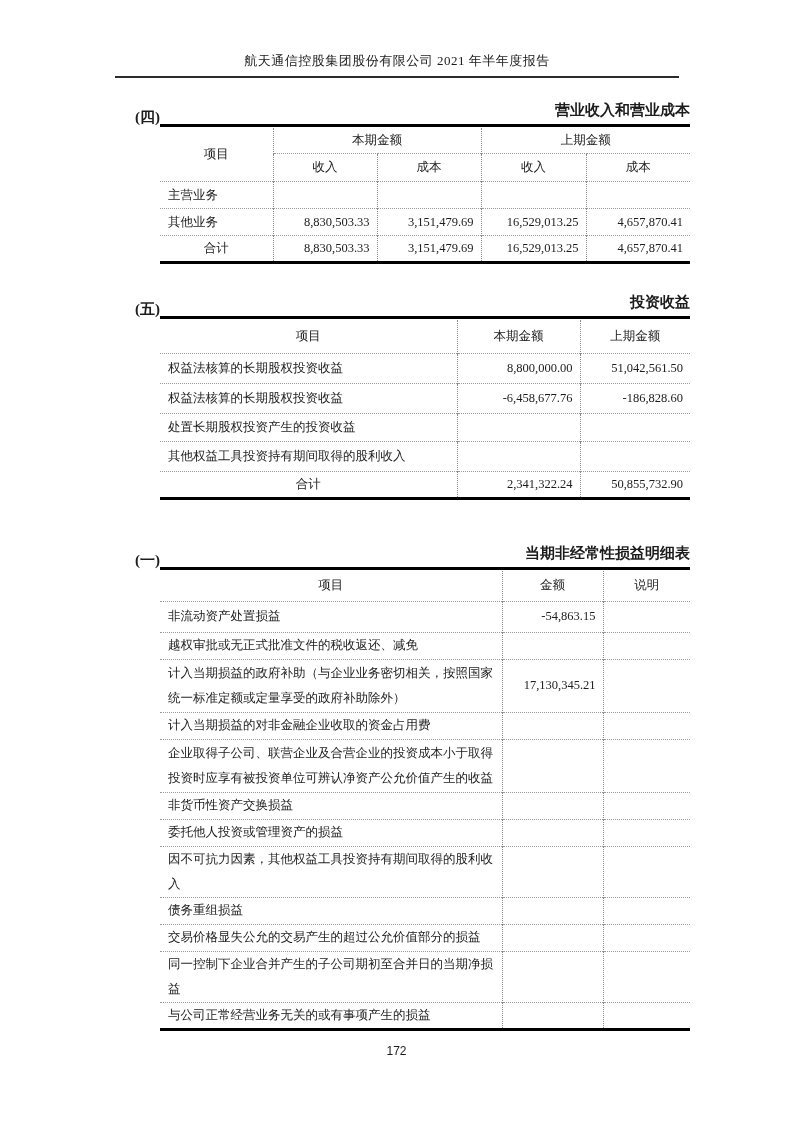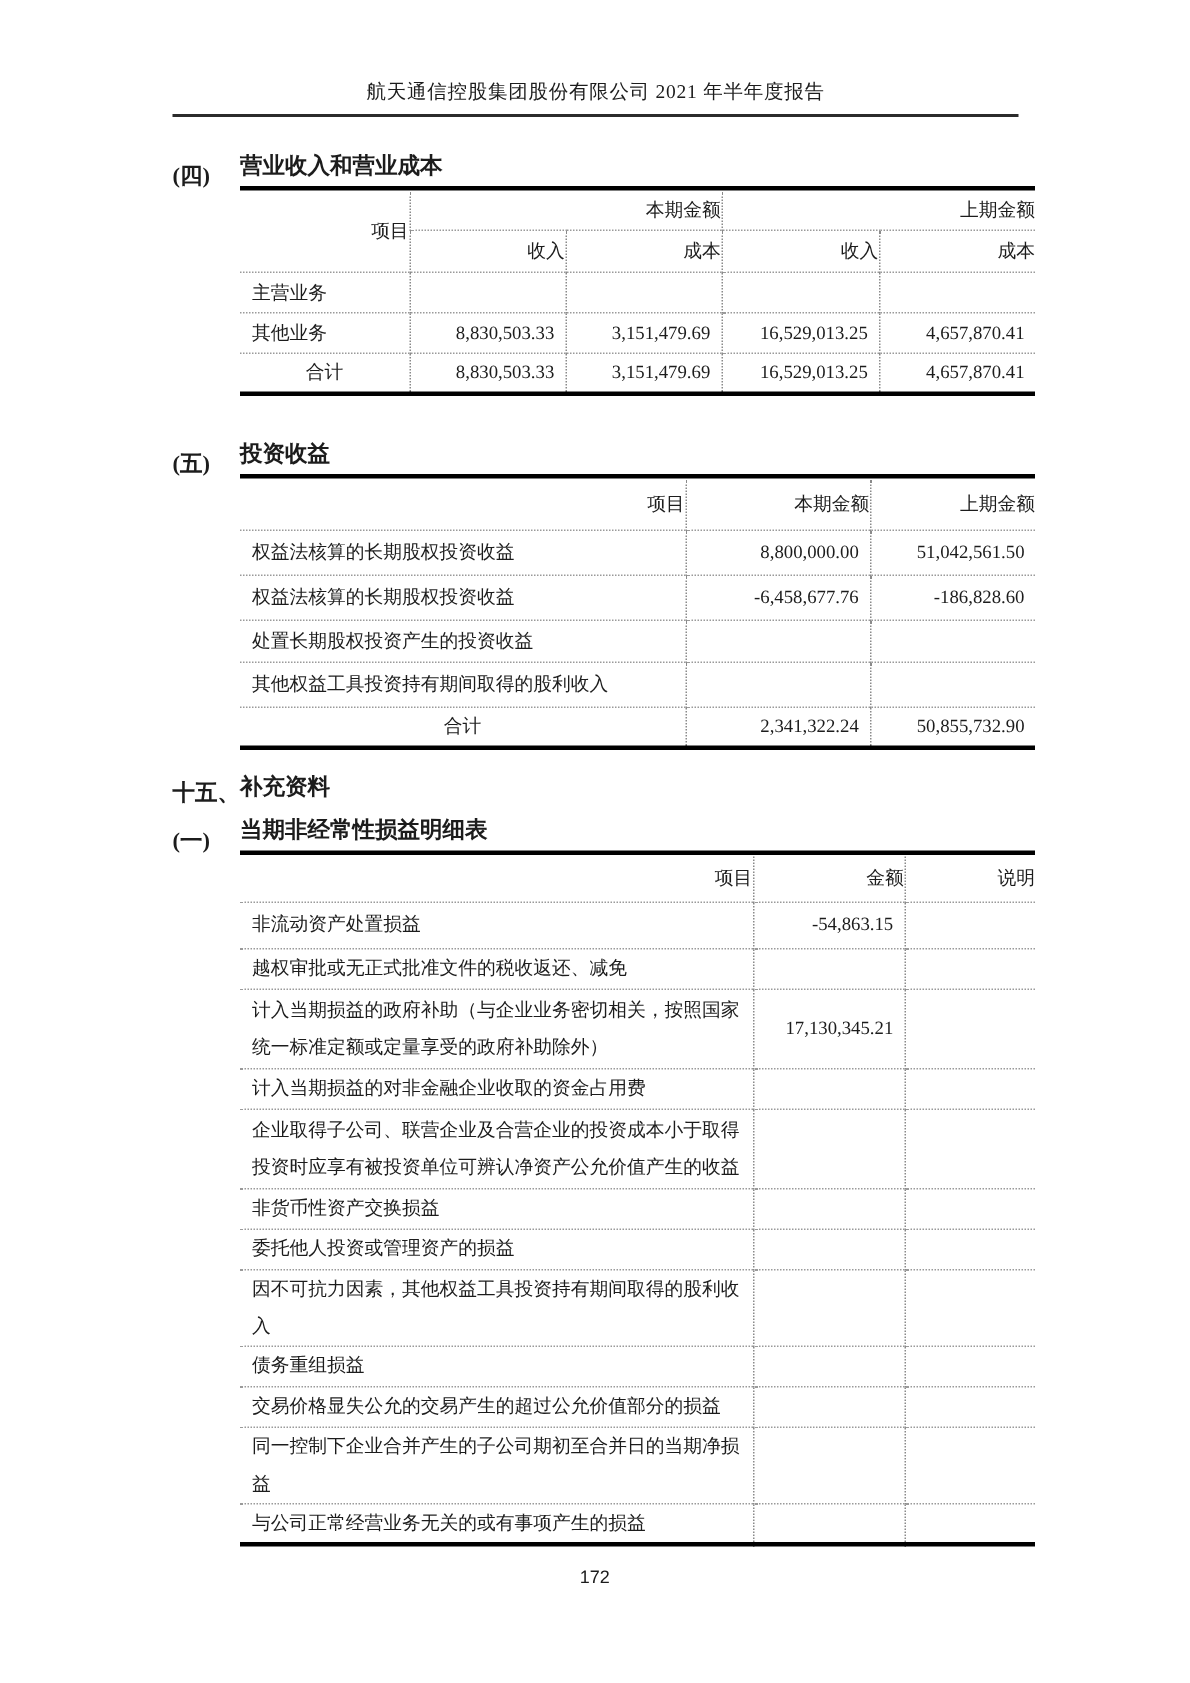--- a/index.html
+++ b/index.html
@@ -9,21 +9,21 @@
     color:#1c1c1c; font-family:"Liberation Serif","DejaVu Serif",serif;
     font-size:12.5px; overflow:hidden;
   }
   
   .doc-header {
     position:absolute; top:52px; left:115px; width:564px;
     text-align:center; font-size:13px; letter-spacing:0.5px;
     border-bottom:2px solid #2b2b2b; padding-bottom:6px;
   }
   
-  .sec { position:absolute; left:115px; width:575px; white-space:nowrap; }
+  .sec { position:absolute; left:115px; width:575px; white-space:nowrap;text-align:right; }
   .sec .num {
     display:inline-block; width:45px; font-weight:bold; font-size:15px;
     vertical-align:bottom;
   }
   .sec .title {
     display:inline-block; width:530px; font-weight:bold; font-size:15px;
     padding-bottom:4px; vertical-align:bottom;
   }
   .sec .title.rule { border-bottom:3px solid #000; }
   
@@ -33,21 +33,21 @@
     border-bottom:3px solid #000;
     font-size:12.5px; color:#1c1c1c;
   }
   td {
     border-left:1px dotted #8a8a8a; border-top:1px dotted #9a9a9a;
     vertical-align:middle; line-height:25px;
     overflow:hidden;
   }
   td.nl { border-left:none; }
   td.nt { border-top:none; }
-  td.c  { text-align:right; }
+  td.c  { text-align:center; }
   td.lbl { text-align:left; padding-left:8px; padding-right:4px; }
   td.num { text-align:right; padding-right:7px; }
   td.ctr { text-align:center; }
   .pagenum {
     position:absolute; top:1044px; left:0; width:793px;
     text-align:center; font-size:12px; font-family:Liberation Sans, sans-serif;
   }
 </style>
 </head>
 <body>
@@ -141,23 +141,20 @@
       <td class="num"></td>
     </tr>
     <tr style="height:25px;">
       <td class="nl ctr">合计</td>
       <td class="num">2,341,322.24</td>
       <td class="num">50,855,732.90</td>
     </tr>
   </tbody>
     </table>
 
-  <div class="sec" style="top:515px;">
-    <span class="num">十五、</span><span class="title">补充资料</span>
-  </div>
 
   <div class="sec" style="top:544px;">
     <span class="num">(一)</span><span class="title rule">当期非经常性损益明细表</span>
   </div>
 
   <table style="top:571px;">
     <colgroup>
         <col style="width:342px">
         <col style="width:101px">
         <col style="width:87px">

